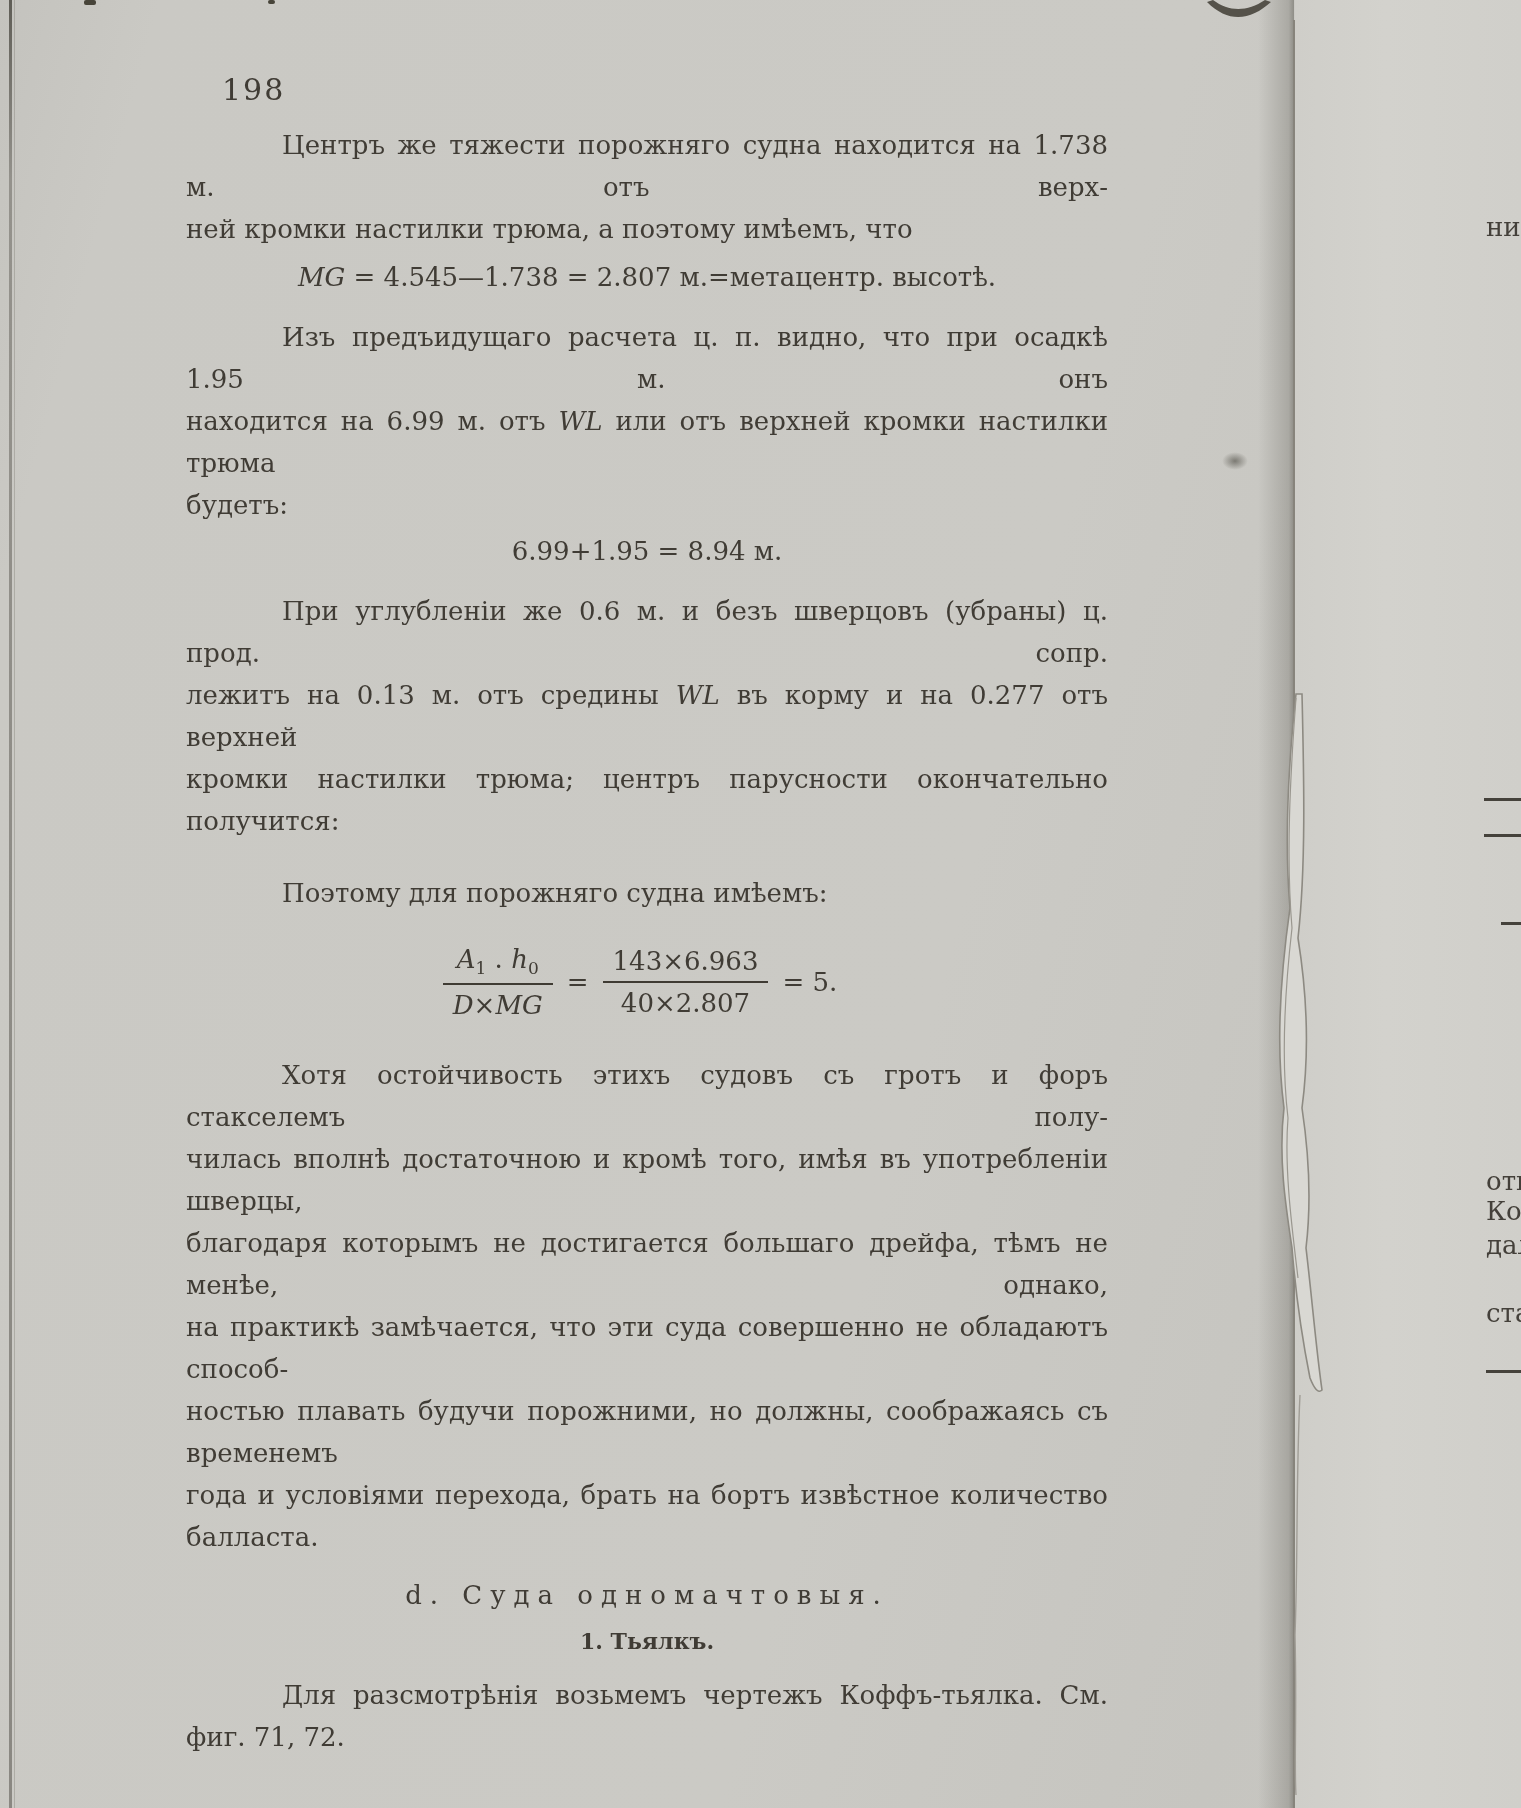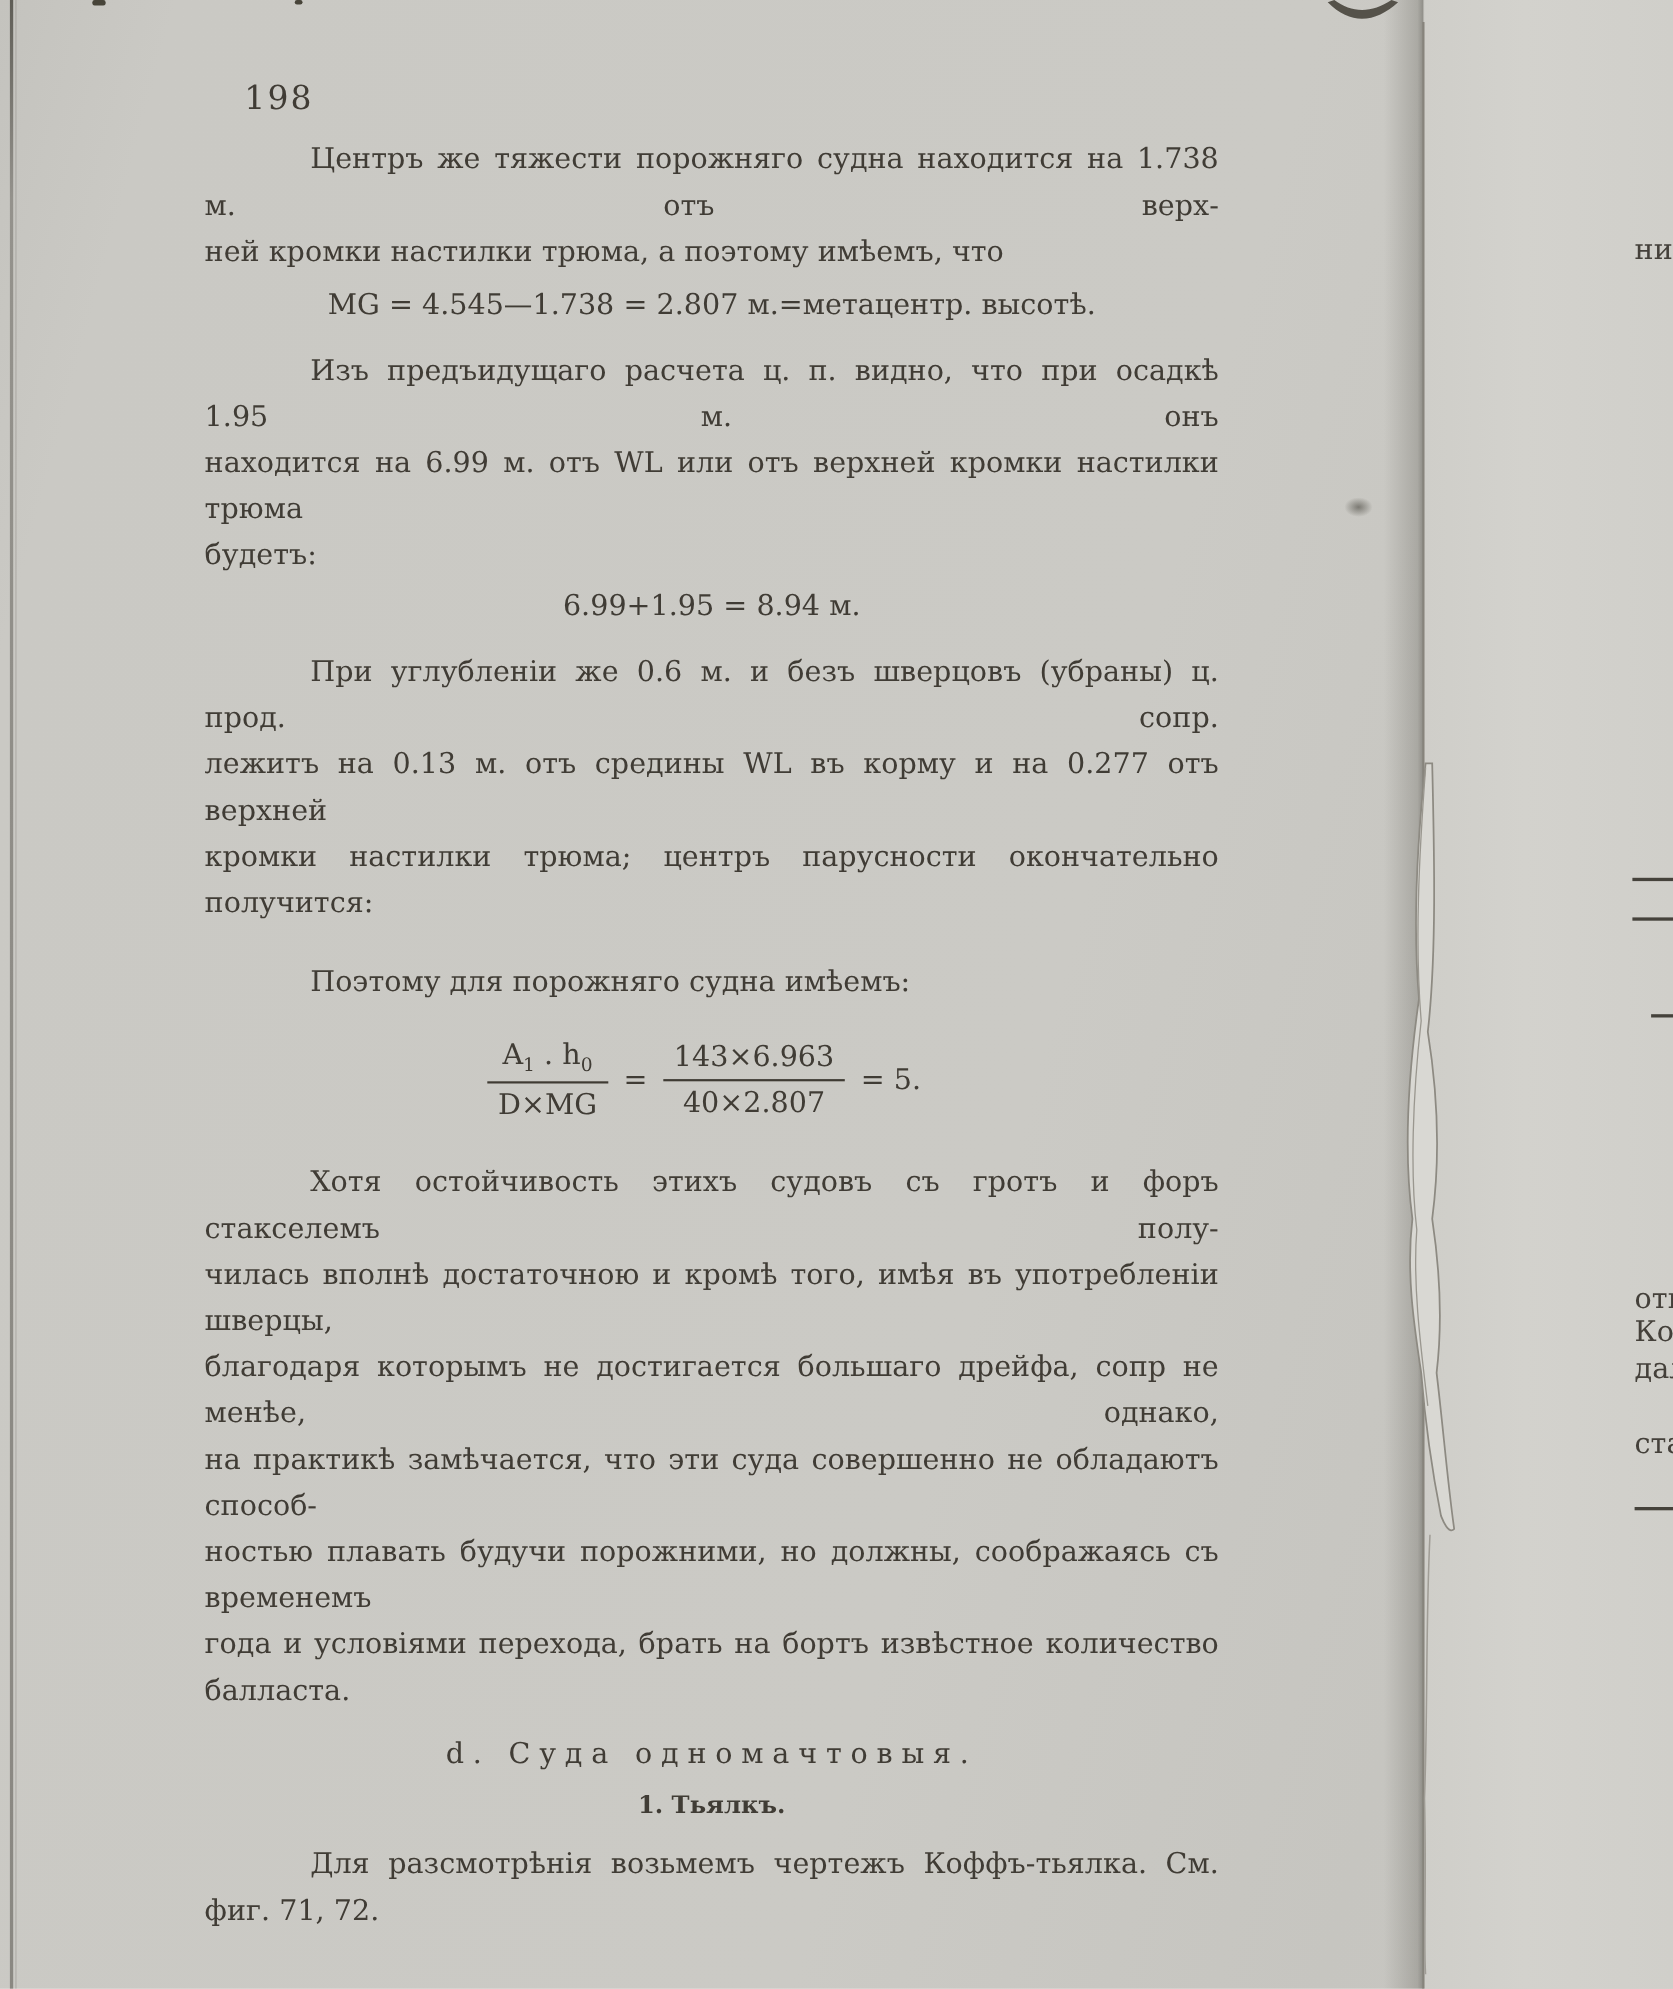--- a/index.html
+++ b/index.html
@@ -31,21 +31,21 @@
   .pagenum { position:absolute; left:222px; top:72px; font-size:30px; letter-spacing:2px; }
   .content { position:absolute; left:186px; top:0; width:952px; padding-top:124px; }
   .tb { width:922px; font-size:26px; line-height:42px; }
   .tb-line { text-align:justify; text-align-last:justify; }
   .tb-last { text-align:justify; text-align-last:left; }
   .indent { text-indent:96px; }
   .formula { width:922px; text-align:center; font-size:26px; line-height:46px; }
   .f1 { margin-top:4px; } .f2 { margin-top:2px; } .f3 { margin-top:12px; }
   .p-after-f { margin-top:16px; }
   .p4 { margin-top:30px; }
-  .var { }
+  .var { font-style:italic; }
   sub { font-size:17px; }
   .fracwrap { margin-top:22px; height:92px; display:flex; align-items:center; justify-content:center; width:922px; font-size:26px; }
   .frac { display:inline-block; text-align:center; vertical-align:middle; }
   .frac .num { display:block; padding:0 10px 5px; }
   .frac .den { display:block; border-top:2px solid #3f3b33; padding:5px 10px 0; }
   .feq { padding:0 14px; }
   .p5 { margin-top:26px; }
   .h-section { margin-top:22px; width:922px; text-align:center; font-size:26px; letter-spacing:8px; }
   .h-sub { margin-top:18px; width:922px; text-align:center; font-size:22px; font-weight:bold; }
   .p6 { margin-top:20px; }
@@ -128,21 +128,21 @@
       <span class="frac">
         <span class="num">143×6.963</span>
         <span class="den">40×2.807</span>
       </span>
       <span class="feq">= 5.</span>
     </div>
 
     <div class="tb p5">
       <div class="tb-line indent">Хотя остойчивость этихъ судовъ съ гротъ и форъ стакселемъ полу-</div>
       <div class="tb-line">чилась вполнѣ достаточною и кромѣ того, имѣя въ употребленіи шверцы,</div>
-      <div class="tb-line">благодаря которымъ не достигается большаго дрейфа, сопр не менѣе, однако,</div>
+      <div class="tb-line">благодаря которымъ не достигается большаго дрейфа, тѣмъ не менѣе, однако,</div>
       <div class="tb-line">на практикѣ замѣчается, что эти суда совершенно не обладаютъ способ-</div>
       <div class="tb-line">ностью плавать будучи порожними, но должны, соображаясь съ временемъ</div>
       <div class="tb-line">года и условіями перехода, брать на бортъ извѣстное количество балласта.</div>
     </div>
 
     <div class="h-section">d. Суда одномачтовыя.</div>
     <div class="h-sub">1. Тьялкъ.</div>
 
     <div class="tb p6">
       <div class="tb-last indent">Для разсмотрѣнія возьмемъ чертежъ Коффъ-тьялка. См. фиг. 71, 72.</div>

